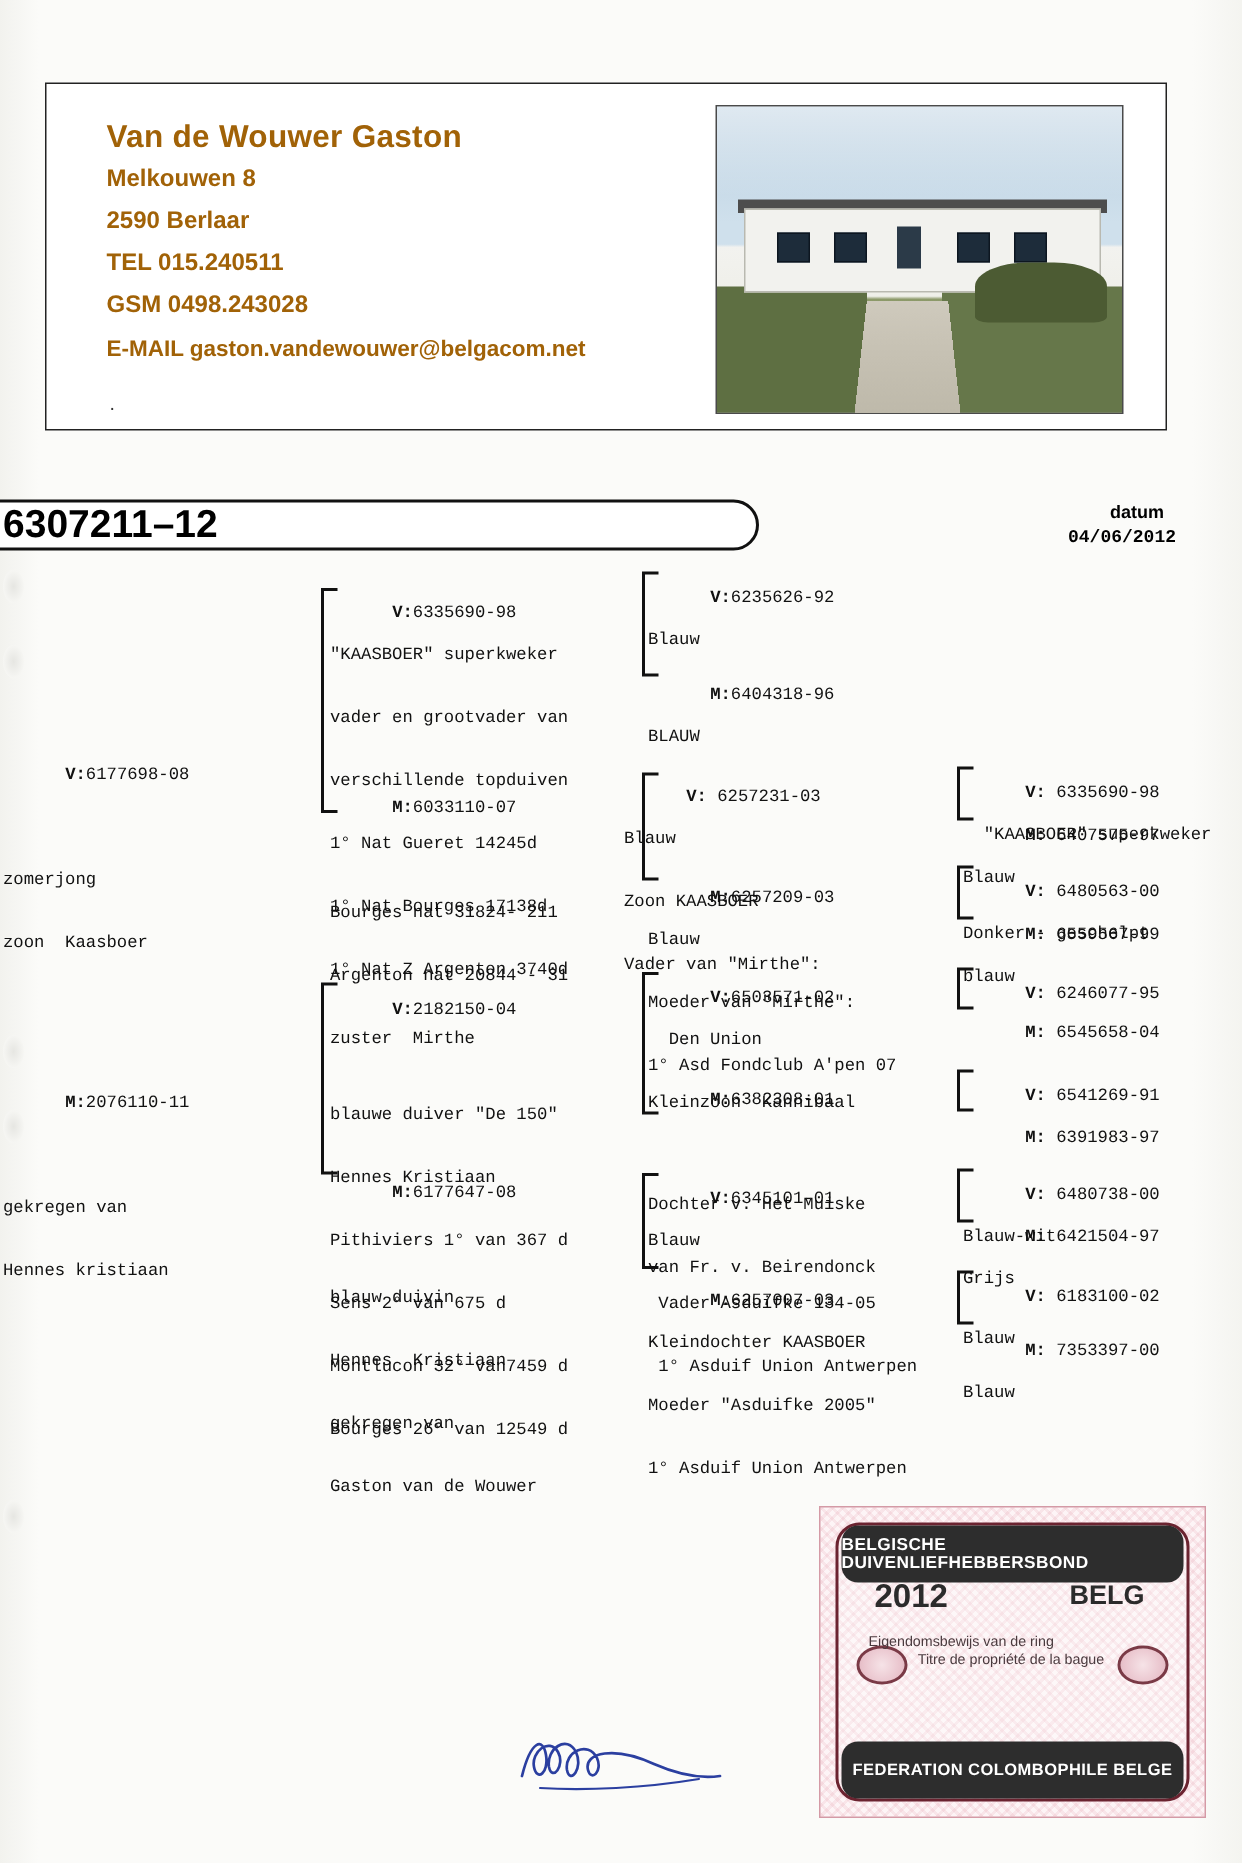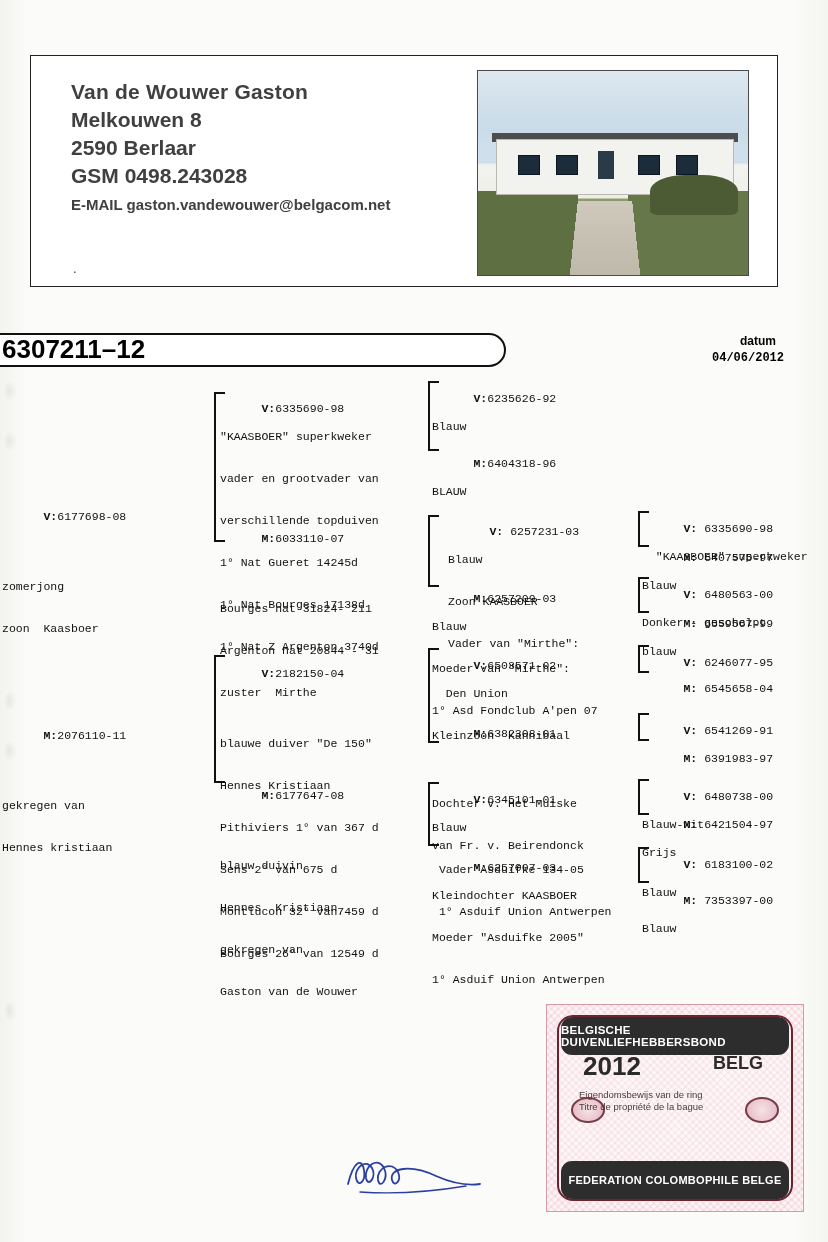--- a/index.html
+++ b/index.html
@@ -23,24 +23,24 @@
     background: radial-gradient(ellipse at center, #e6e6e2 0%, #f6f6f3 70%, #fbfbf9 100%);
   }
 
   
   .header-card {
     position:absolute; left:30px; top:55px; width:748px; height:232px;
     border:1px solid #222; background:#fff;
   }
   .owner-block {
     position:absolute; left:40px; top:22px; width:420px;
-    color:#404040;
+    color:#a16207;
   }
   .owner-name { font-size:21px; font-weight:bold; letter-spacing:0.2px; line-height:28px;}
-  .owner-line { font-size:21px; font-weight:bold; line-height:28px; }
+  .owner-line { font-size:16px; font-weight:bold; line-height:28px; }
   .owner-mail { font-size:15px; font-weight:bold; line-height:26px; margin-top:2px;}
   .dot-mark { position:absolute; left:42px; top:205px; font-size:13px; color:#333;}
 
   .photo {
     position:absolute; right:28px; top:14px; width:272px; height:206px;
     border:1px solid #4a4a4a;
     background:
       linear-gradient(to bottom, #b9cfe0 0%, #cfe0ec 38%, #cfe0ec 45%, #f2f2ef 46%, #efefe9 62%, #8d9a6a 63%, #6d7c4b 100%);
     overflow:hidden;
   }
@@ -126,34 +126,35 @@
     position:absolute; left:14px; right:14px; height:38px;
     background:#2d2d2d; color:#fff;
     border-radius:11px;
     font-size:11.5px; font-weight:bold; letter-spacing:0.3px;
     display:flex; align-items:center; justify-content:center;
     font-family:"Liberation Sans", sans-serif;
   }
   .stamp-bar.top { top:12px; }
   .stamp-bar.bottom { bottom:12px; font-size:11px; }
   .stamp-year {
-    position:absolute; left:36px; top:46px; font-size:26px; font-weight:bold; color:#2b2b2b;
+    position:absolute; left:36px; top:46px; font-size:22px; font-weight:bold; color:#2b2b2b;
     font-family:"Liberation Sans", sans-serif;
   }
   .stamp-country {
     position:absolute; right:40px; top:48px; font-size:18px; font-weight:bold; color:#2b2b2b;
     font-family:"Liberation Sans", sans-serif;
   }
   .stamp-sub1 {
     position:absolute; left:32px; top:84px; width:180px; font-size:9.5px; color:#4a3a3e;
     font-family:"Liberation Sans", sans-serif;
   }
   .stamp-sub2 {
     position:absolute; left:32px; top:96px; width:190px; font-size:9.5px; color:#4a3a3e;
     font-family:"Liberation Sans", sans-serif;
+    text-align:center;
   }
   .stamp-number {
     position:absolute; left:0; right:0; top:124px; text-align:center;
     font-size:25px; font-weight:bold; color:#1d1d1d; letter-spacing:1px;
     font-family:"Liberation Sans", sans-serif;
   }
   .rosette {
     position:absolute; width:34px; height:26px; border-radius:50%;
     border:2px solid #7a3a46;
     background:radial-gradient(circle, #f6e3e7 0%, #e9c3cc 70%, #dcb0bb 100%);
@@ -175,20 +176,21 @@
   <div class="hole" style="top:430px;"></div>
   <div class="hole" style="top:690px;"></div>
   <div class="hole" style="top:740px;"></div>
   <div class="hole" style="top:1000px;"></div>
 
   <div class="header-card">
     <div class="owner-block">
       <div class="owner-name">Van de Wouwer Gaston</div>
       <div class="owner-line">Melkouwen 8</div>
       <div class="owner-line">2590 Berlaar</div>
+      <div class="owner-line">TEL  015.240511</div>
       <div class="owner-line">GSM 0498.243028</div>
       <div class="owner-mail">E-MAIL gaston.vandewouwer@belgacom.net</div>
     </div>
     <div class="dot-mark">.</div>
 
     <div class="photo">
       <div class="sky-clouds"></div>
       <div class="grass-l"></div>
       <div class="grass-r"></div>
       <div class="roof"></div>
@@ -278,21 +280,21 @@
     </div>
 
     <div class="node" style="left:432px; top:378px; width:204px;">
       <span class="tag">V:</span><span>6235626-92</span>
       <div>Blauw</div>
     </div>
     <div class="node" style="left:432px; top:443px; width:204px;">
       <span class="tag">M:</span><span>6404318-96</span>
       <div>BLAUW</div>
     </div>
-    <div class="node" style="left:448px; top:511px; width:204px;">
+    <div class="node" style="left:416px; top:511px; width:204px;">
       <span class="tag">V:</span><span> 6257231-03</span>
       <div>Blauw</div>
       <div>Zoon KAASBOER</div>
       <div>Vader van "Mirthe":</div>
     </div>
     <div class="node" style="left:432px; top:578px; width:204px;">
       <span class="tag">M:</span><span>6257209-03</span>
       <div>Blauw</div>
       <div>Moeder van "Mirthe":</div>
       <div>1° Asd Fondclub A'pen 07</div>

